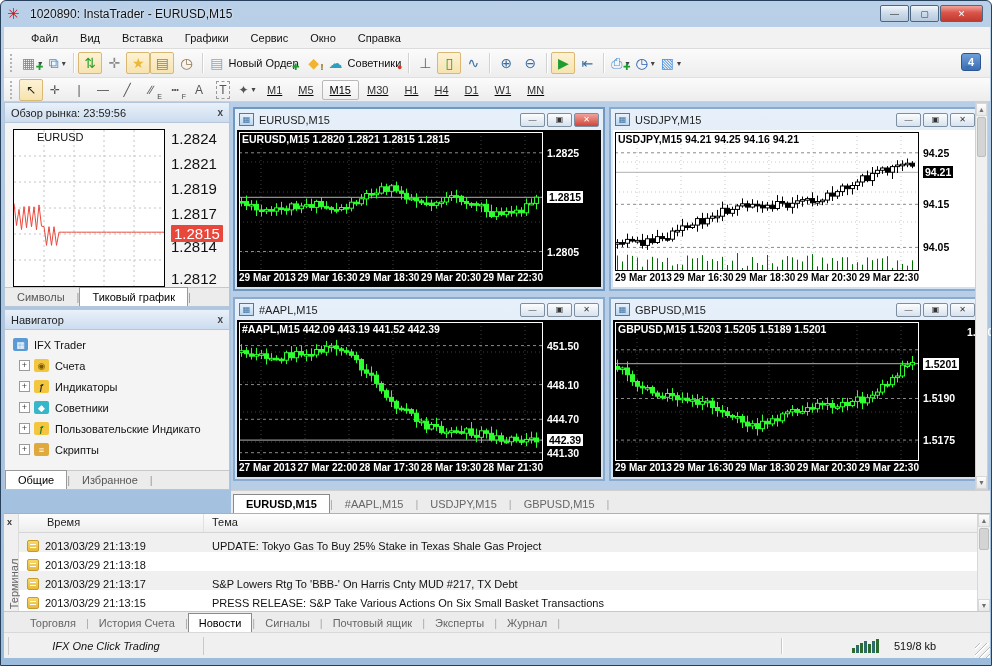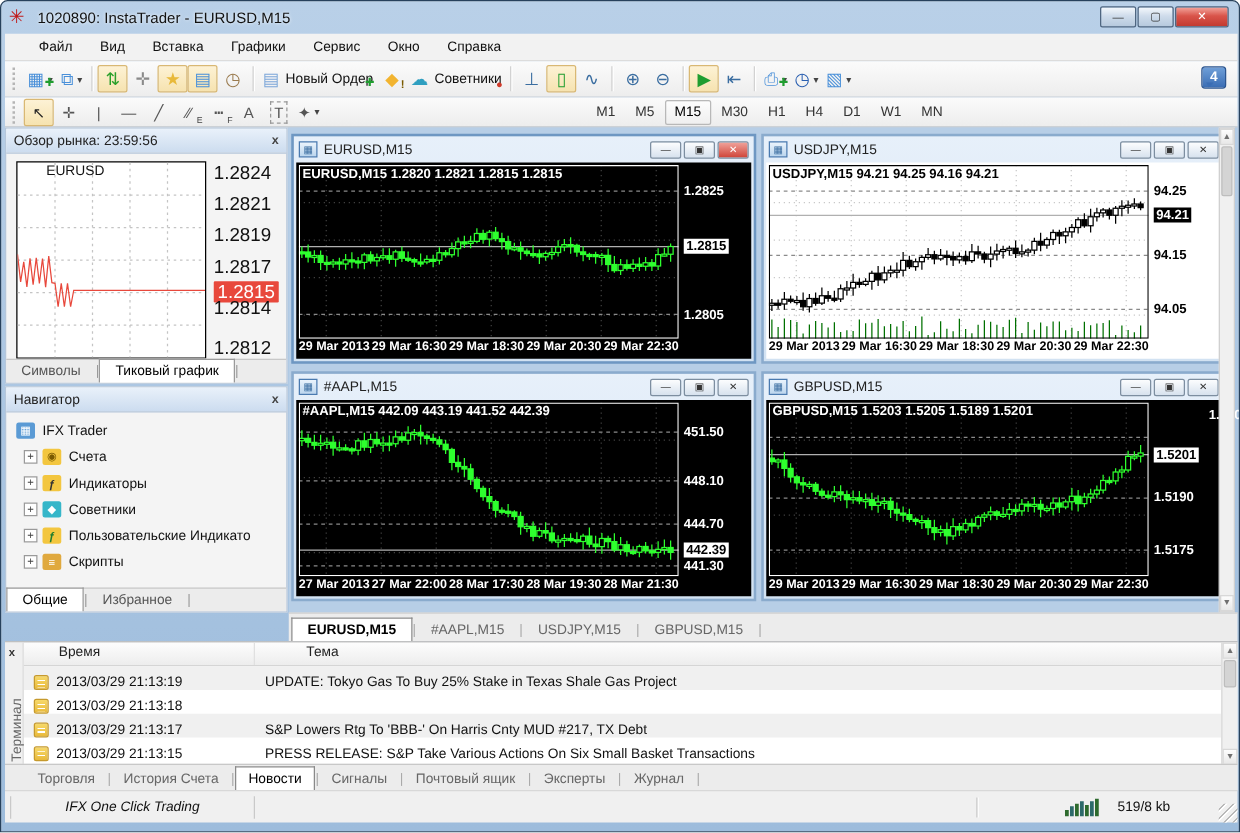--- a/index.html
+++ b/index.html
@@ -100,21 +100,21 @@
     border-top:1px solid #d0d0d0;display:flex;align-items:flex-end;padding-left:2px;font-size:11px;}
   .chtab{padding:3px 12px;color:#666;display:flex;align-items:center;}
   .chtab.active{background:#fff;border:1px solid #8a8a8a;border-bottom:none;color:#000;font-weight:bold;}
   .chtab-sep{color:#aaa;padding-bottom:3px;}
   
   .terminal{position:absolute;left:3px;top:512px;width:986px;height:119px;background:#fff;border-top:1px solid #b0b0b0;}
   .term-strip{position:absolute;left:0;top:0;width:15px;height:100%;background:#f0f0f0;border-right:1px solid #dcdcdc;}
   .term-x{position:absolute;left:3px;top:3px;font-size:9px;font-weight:bold;color:#333;}
   .term-vlabel{position:absolute;left:-30px;top:64px;width:80px;transform:rotate(-90deg);color:#666;font-size:11px;text-align:center;}
   .news{position:absolute;left:15px;top:0;right:13px;height:100%;overflow:hidden;}
-  .news-head{display:flex;height:19px;background:linear-gradient(#fdfdfd,#ededed);border-bottom:1px solid #d5d5d5;color:#222;gap:33px;}
+  .news-head{display:flex;height:19px;background:linear-gradient(#fdfdfd,#ededed);border-bottom:1px solid #d5d5d5;color:#222;}
   .nh-time{width:185px;padding:2px 6px 0 28px;border-right:1px solid #e0e0e0;}
   .nh-topic{flex:1;padding:2px 8px 0;}
   .news-row{display:flex;height:19px;align-items:flex-end;}
   .news-row:nth-child(odd){background:#f0f0f0;}
   .nr-ico{width:12px;height:12px;margin:0 6px 0 8px;border-radius:2px;background:linear-gradient(#f7d96a,#e8b93a);
     border:1px solid #c69a2e;position:relative;}
   .nr-ico:after{content:"";position:absolute;left:2px;top:3px;right:2px;height:6px;
     background:repeating-linear-gradient(#fff 0 1px,transparent 1px 3px);}
   .nr-time{width:159px;color:#111;}
   .nr-topic{flex:1;padding-left:8px;color:#111;white-space:nowrap;overflow:hidden;}
@@ -274,21 +274,21 @@
       <span class="tbtn">
         <span class="gl" style="color: rgb(85, 85, 85); font-size: 12px;">A</span>
       </span>
       <span class="tbtn">
         <span class="gl" style="color: rgb(85, 85, 85); font-size: 12px; border: 1px dashed rgb(153, 153, 153); padding: 0px 2px;">T</span>
       </span>
       <span class="tbtn">
         <span class="gl" style="color: rgb(85, 85, 85); font-size: 12px;">✦</span>
         <span class="caret">▾</span>
       </span>
-      <span style="display: flex; margin-left: 210px;">
+      <span style="display: flex;  text-decoration: underline;">
         <span class="tf-btn">M1</span>
         <span class="tf-btn">M5</span>
         <span class="tf-btn active">M15</span>
         <span class="tf-btn">M30</span>
         <span class="tf-btn">H1</span>
         <span class="tf-btn">H4</span>
         <span class="tf-btn">D1</span>
         <span class="tf-btn">W1</span>
         <span class="tf-btn">MN</span>
       </span>

